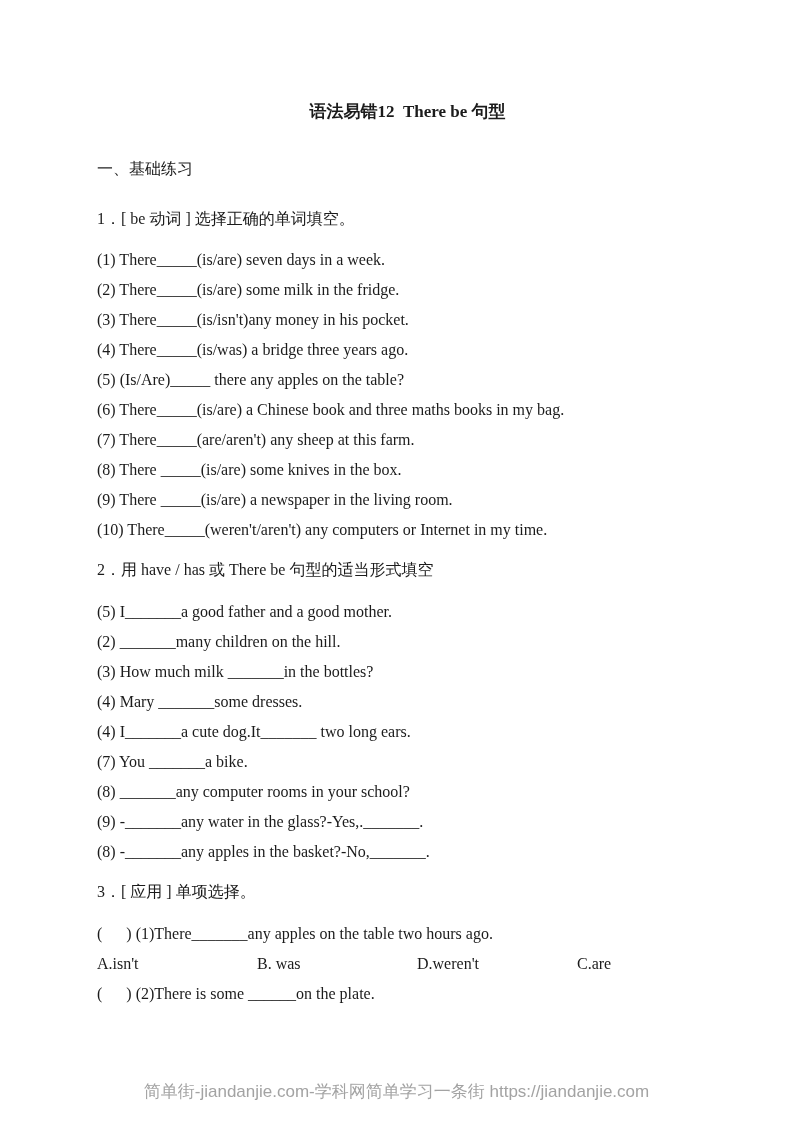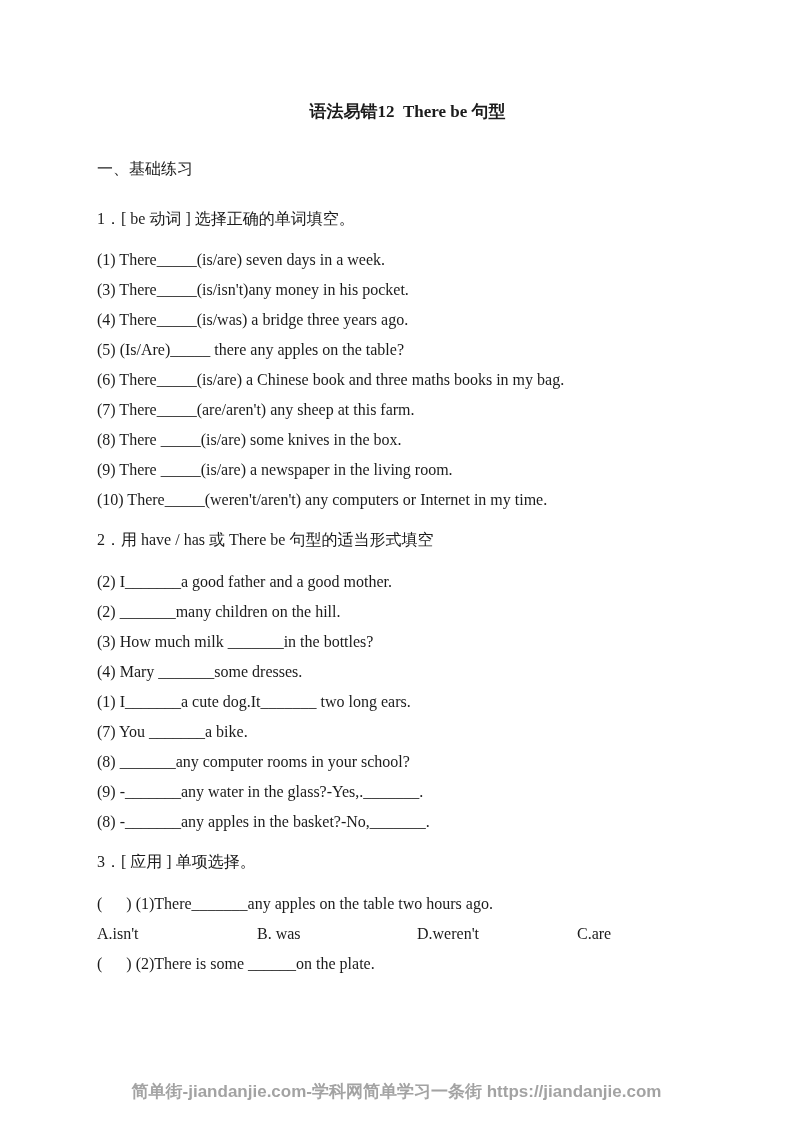--- a/index.html
+++ b/index.html
@@ -60,52 +60,52 @@
     position: absolute;
     left: 0;
     right: 0;
     bottom: 26px;
     text-align: center;
     font-family: "Liberation Sans", "DejaVu Sans", sans-serif;
     font-size: 17px;
     line-height: 24px;
     color: #a3a3a3;
     white-space: pre-wrap;
-    font-weight: bold;
   }
 </style>
 </head>
 <body>
 
 <div class="page">
 
   <h1 class="title">语法易错12  There be 句型</h1>
 
   <h2 class="part-heading">一、基础练习</h2>
 
   <h3 class="q-heading first">1．[ be 动词 ] 选择正确的单词填空。</h3>
   <div class="items">
     <p class="line">(1) There_____(is/are) seven days in a week.</p>
+    <p class="line">(2) There_____(is/are) some milk in the fridge.</p>
     <p class="line">(3) There_____(is/isn't)any money in his pocket.</p>
     <p class="line">(4) There_____(is/was) a bridge three years ago.</p>
     <p class="line">(5) (Is/Are)_____ there any apples on the table?</p>
     <p class="line">(6) There_____(is/are) a Chinese book and three maths books in my bag.</p>
     <p class="line">(7) There_____(are/aren't) any sheep at this farm.</p>
     <p class="line">(8) There _____(is/are) some knives in the box.</p>
     <p class="line">(9) There _____(is/are) a newspaper in the living room.</p>
     <p class="line">(10) There_____(weren't/aren't) any computers or Internet in my time.</p>
   </div>
 
   <h3 class="q-heading">2．用 have / has 或 There be 句型的适当形式填空</h3>
   <div class="items tight">
-    <p class="line">(2) I_______a good father and a good mother.</p>
+    <p class="line">(5) I_______a good father and a good mother.</p>
     <p class="line">(2) _______many children on the hill.</p>
     <p class="line">(3) How much milk _______in the bottles?</p>
     <p class="line">(4) Mary _______some dresses.</p>
-    <p class="line">(1) I_______a cute dog.It_______ two long ears.</p>
+    <p class="line">(4) I_______a cute dog.It_______ two long ears.</p>
     <p class="line">(7) You _______a bike.</p>
     <p class="line">(8) _______any computer rooms in your school?</p>
     <p class="line">(9) -_______any water in the glass?-Yes,._______.</p>
     <p class="line">(8) -_______any apples in the basket?-No,_______.</p>
   </div>
 
   <h3 class="q-heading">3．[ 应用 ] 单项选择。</h3>
   <div class="items tight">
     <p class="line">(      ) (1)There_______any apples on the table two hours ago.</p>
     <div class="options-row">

